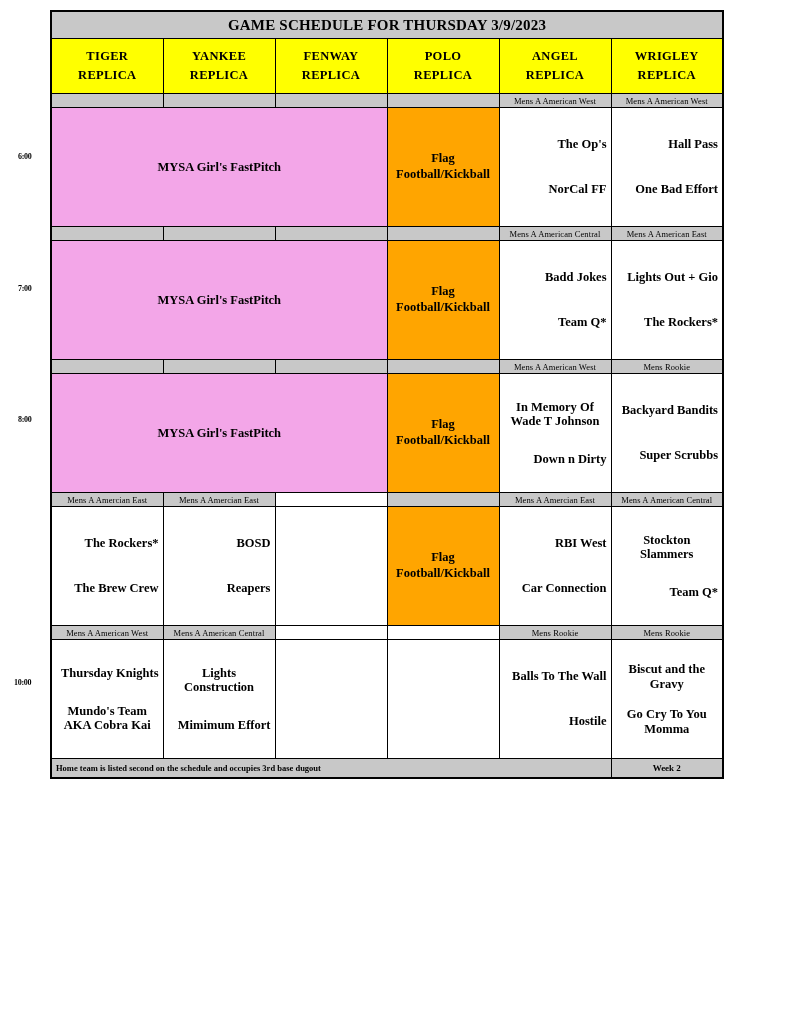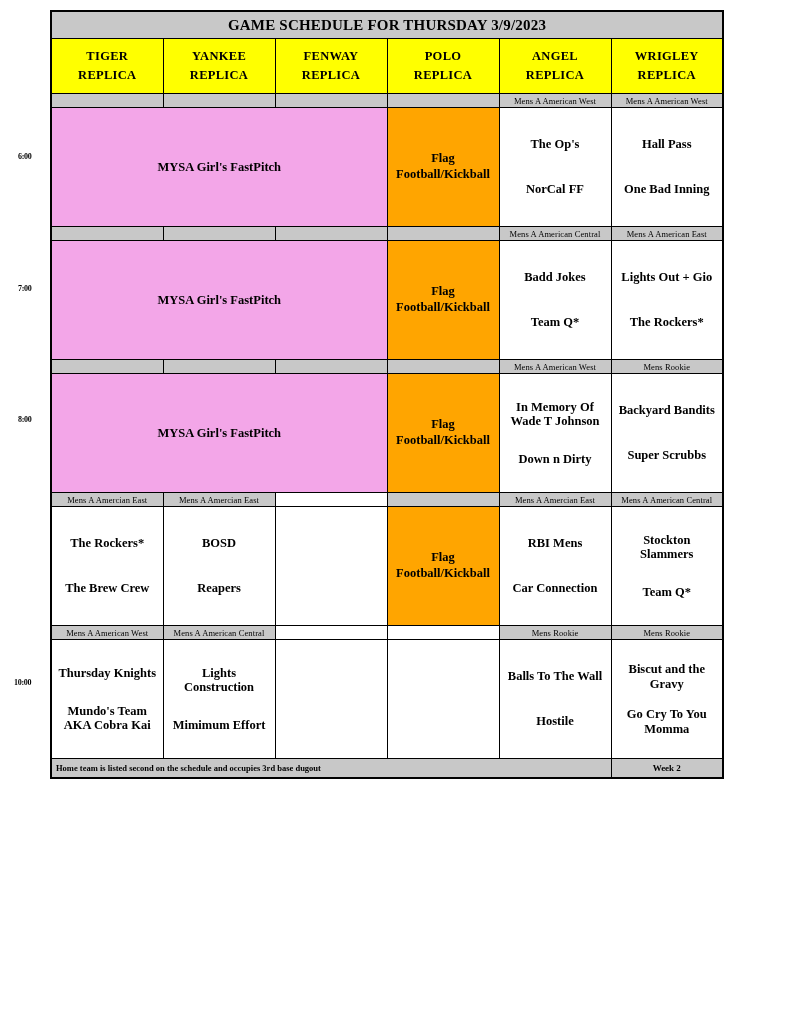--- a/index.html
+++ b/index.html
@@ -64,21 +64,21 @@
   .div-row td.empty-white { background: #ffffff; border-left: 1px solid #000; }
   .game-row td {
     height: 118px;
     font-size: 12.5px;
     font-weight: bold;
   }
   .cell-inner {
     display: flex;
     flex-direction: column;
     justify-content: space-around;
-    align-items: center;
+    align-items: flex-end;
     height: 100%;
     box-sizing: border-box;
     padding: 14px 2px;
   }
   .team {
     display: block;
     line-height: 1.15;
     padding: 0 2px;
   }
   .pink {
@@ -201,21 +201,21 @@
           </td>
           <td class="white">
             <div class="cell-inner">
               <span class="team">The Op's</span>
               <span class="team">NorCal FF</span>
             </div>
           </td>
           <td class="white">
             <div class="cell-inner">
               <span class="team">Hall Pass</span>
-              <span class="team">One Bad Inning</span>
+              <span class="team">One Bad Effort</span>
             </div>
           </td>
         </tr>
 
         <tr class="div-row">
           <td></td>
           <td></td>
           <td></td>
           <td></td>
           <td>Mens A American Central</td>
@@ -296,21 +296,21 @@
             <div class="cell-inner">
               <span class="team"></span>
               <span class="team"></span>
             </div>
           </td>
           <td class="orange">
             <div class="center-mid">Flag Football/Kickball</div>
           </td>
           <td class="white">
             <div class="cell-inner">
-              <span class="team">RBI Mens</span>
+              <span class="team">RBI West</span>
               <span class="team">Car Connection</span>
             </div>
           </td>
           <td class="white">
             <div class="cell-inner">
               <span class="team">Stockton Slammers</span>
               <span class="team">Team Q*</span>
             </div>
           </td>
         </tr>

